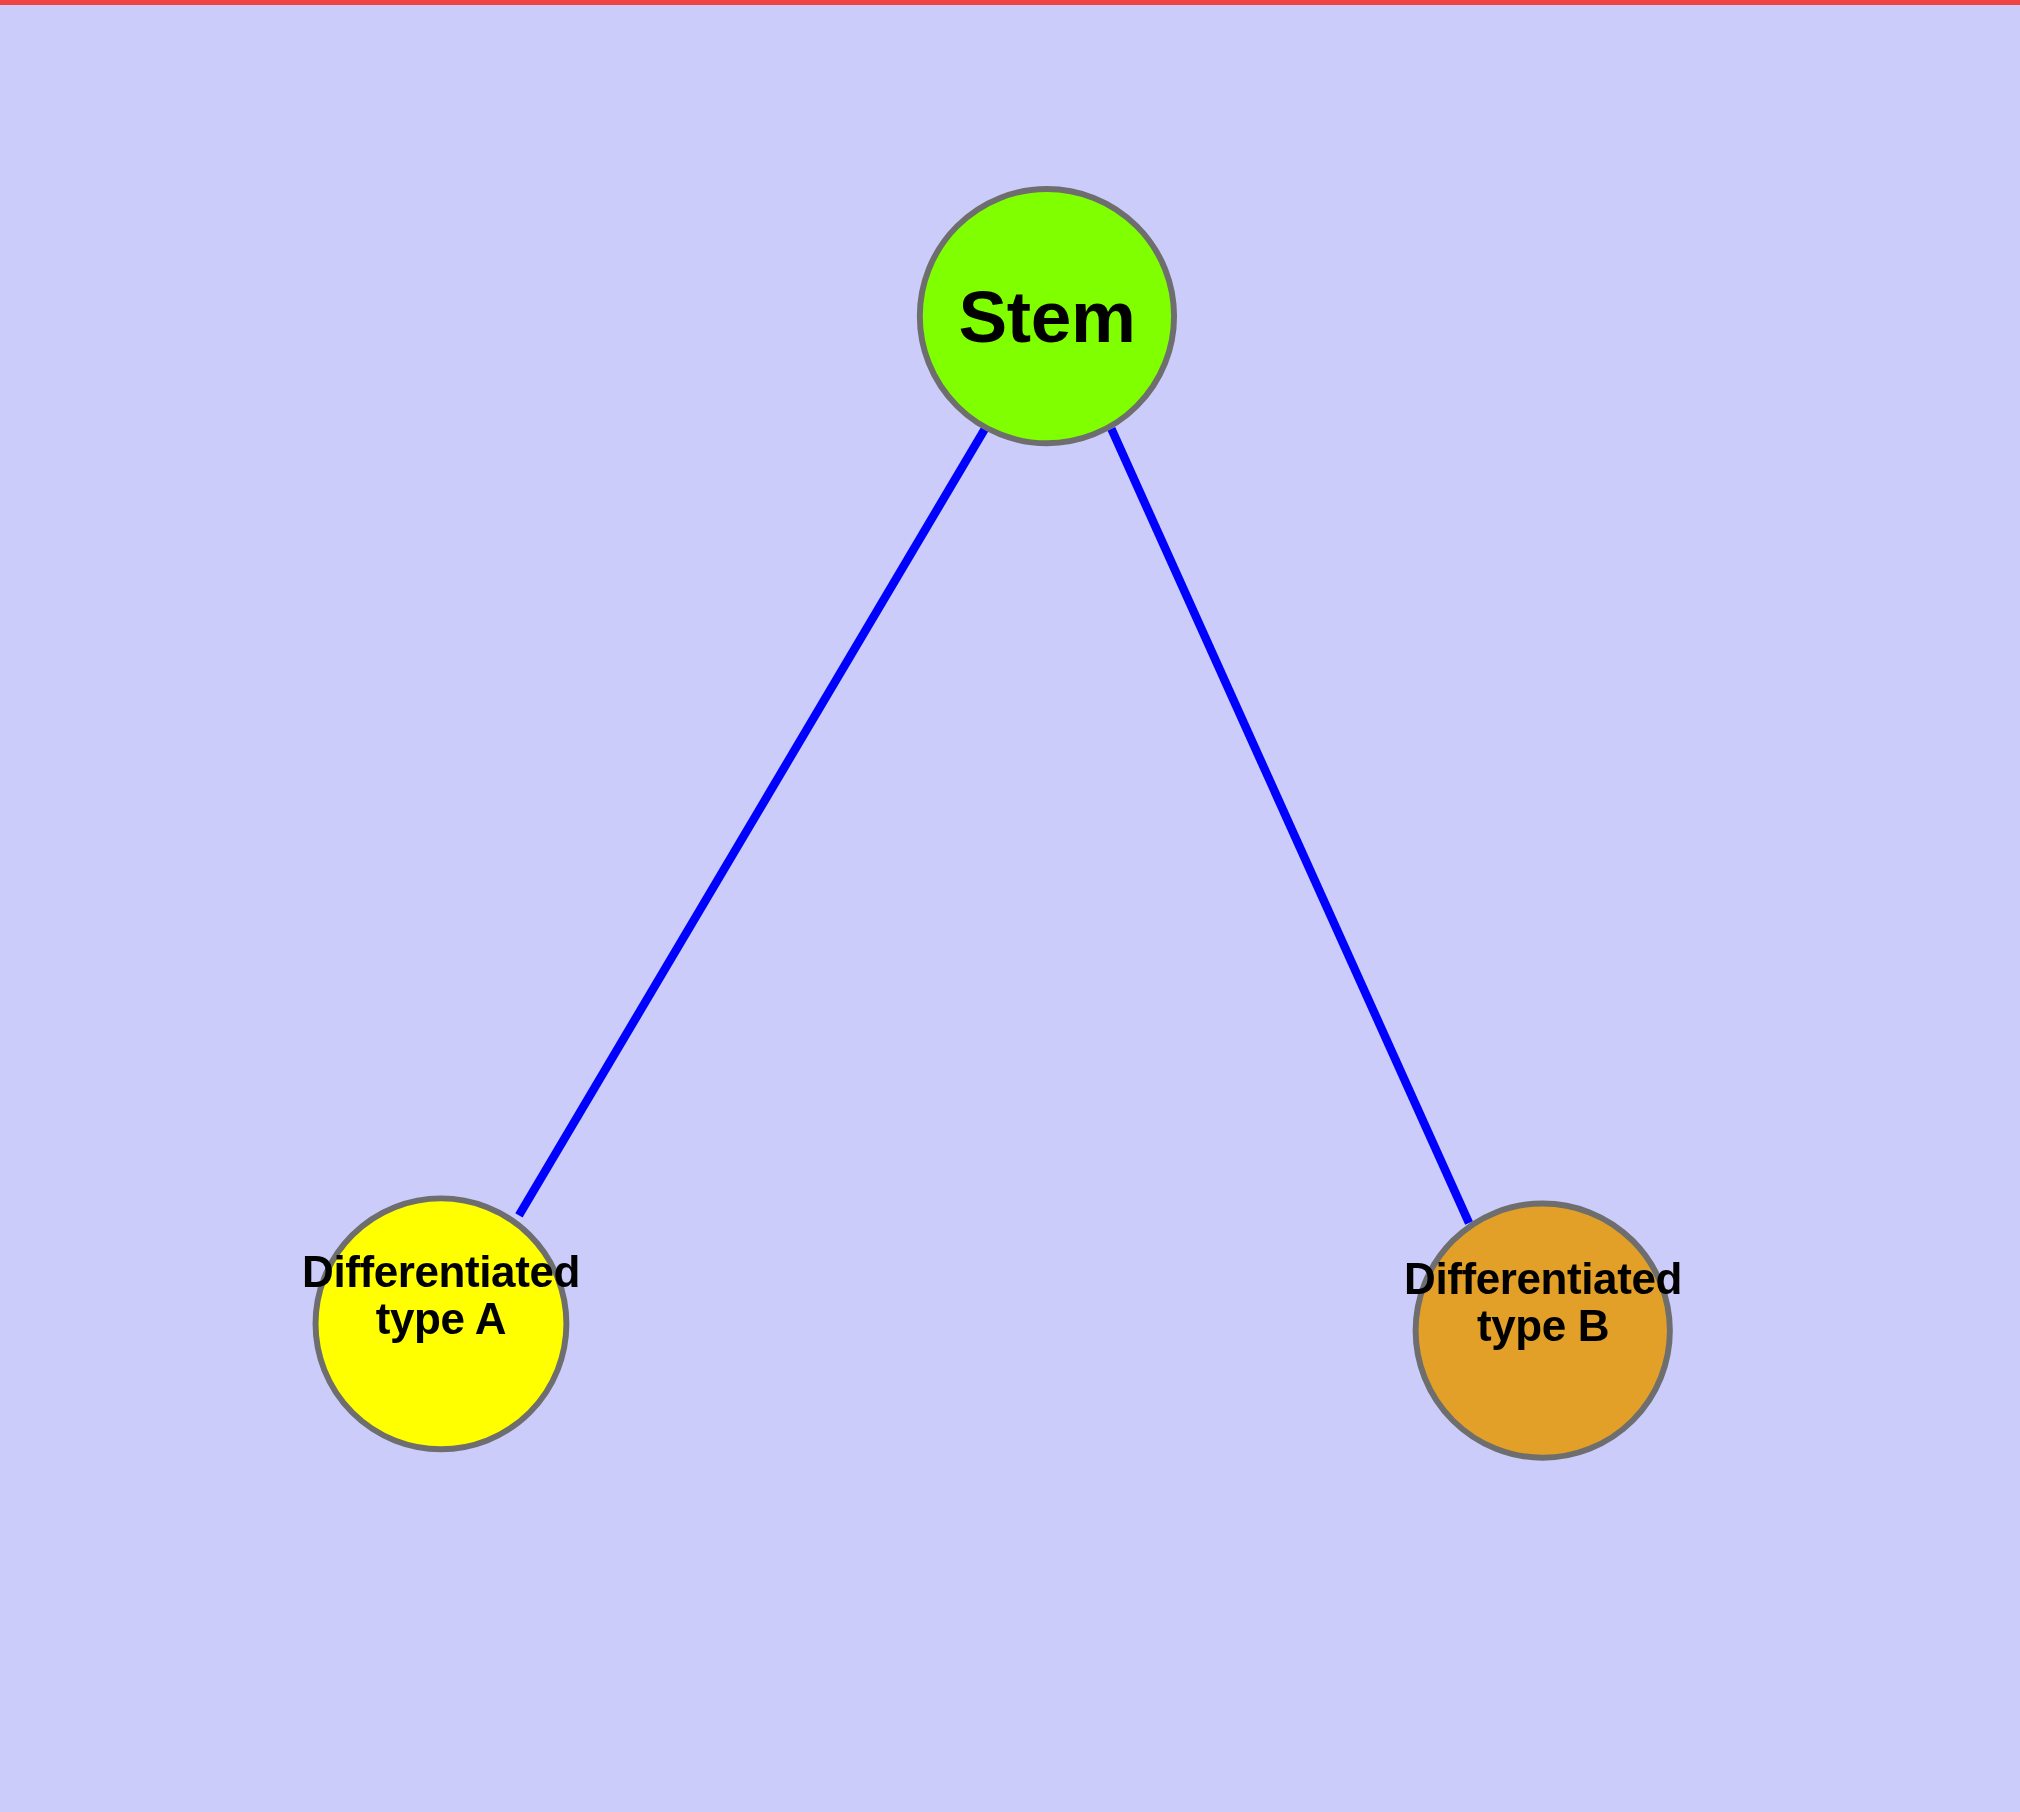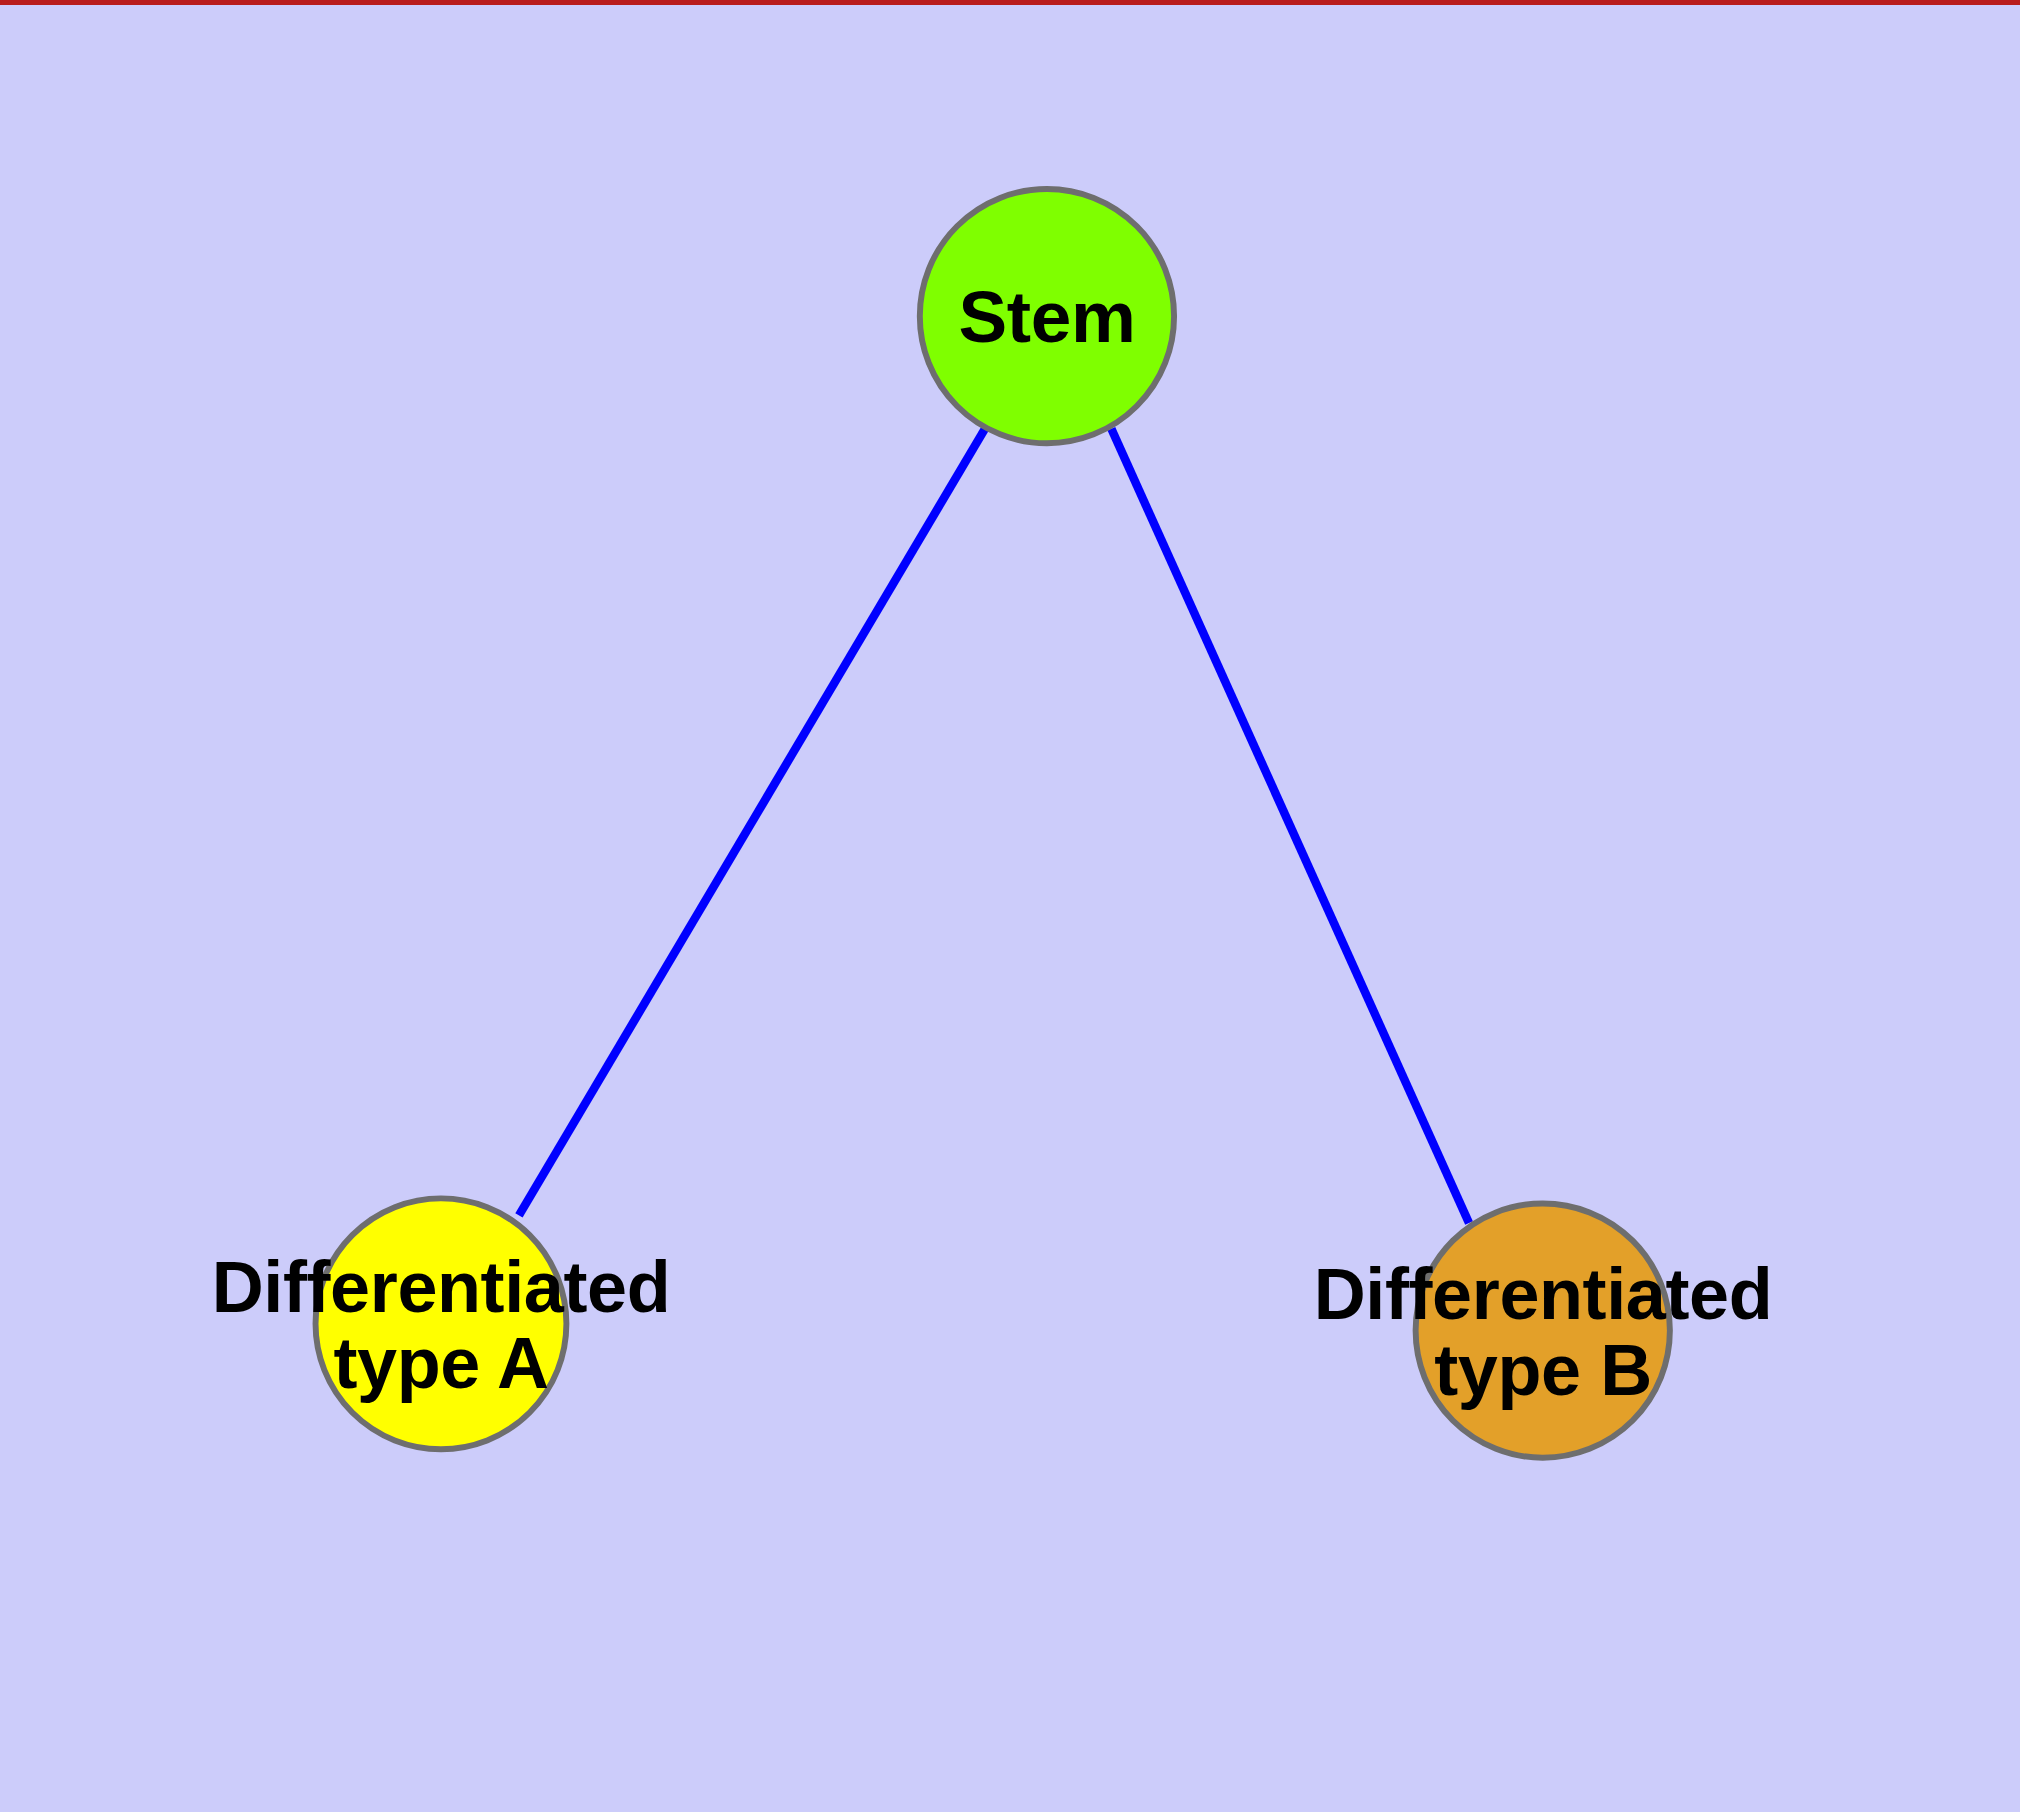--- a/index.html
+++ b/index.html
@@ -5,21 +5,21 @@
 <style>
   html, body {
     margin: 0;
     padding: 0;
     background: #ffffff;
   }
   #canvas {
     position: relative;
     width: 2021px;
     height: 1812px;
-    background: #b91c1c;
+    background: #ef4444;
     overflow: hidden;
     font-family: "Liberation Sans", sans-serif;
   }
   #plot-area {
     position: absolute;
     left: 0px;
     top: 5.1px;
     width: 2021px;
     height: 1807px;
     background: #ccccfa;
@@ -38,21 +38,21 @@
     text-align: center;
     line-height: 1.06;
     white-space: pre;
     pointer-events: none;
     letter-spacing: -0.4px;
   }
   .label-stem {
     font-size: 73px;
   }
   .label-leaf {
-    font-size: 72px;
+    font-size: 44px;
   }
 </style>
 </head>
 <body>
 
 <div id="canvas">
 
   <div id="plot-area"></div>
 
   <svg id="graph-svg" viewBox="0 0 2384 2138">

